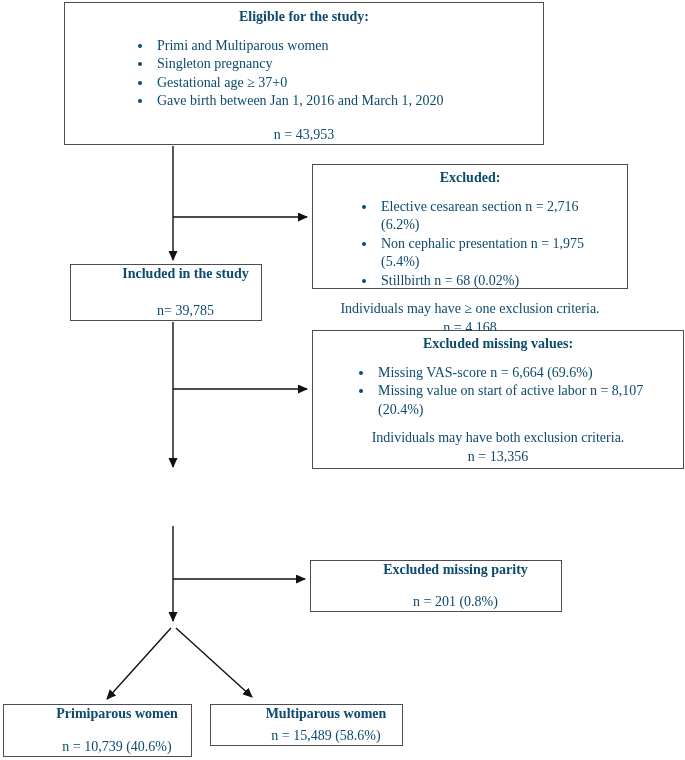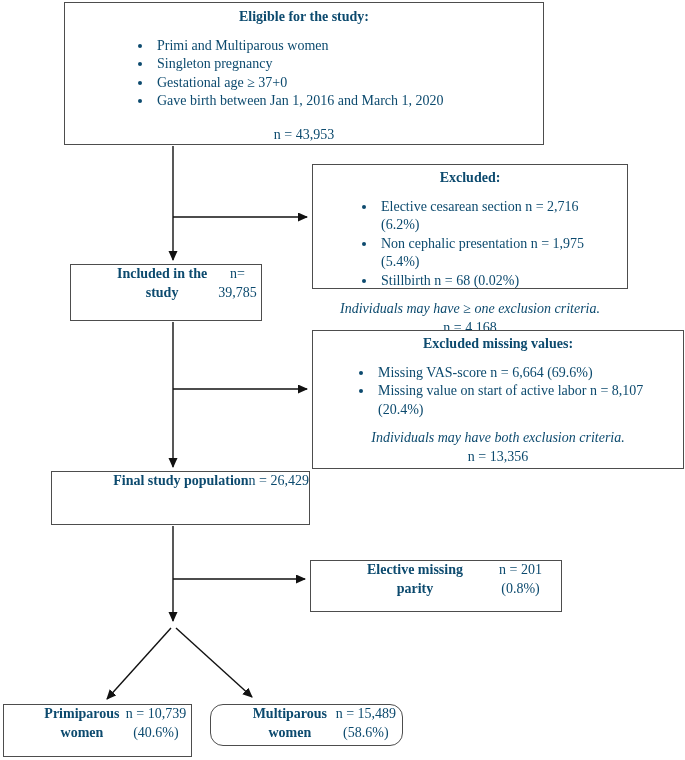--- a/index.html
+++ b/index.html
@@ -9,35 +9,35 @@
     overflow:hidden;
   }
   #connectors{position:absolute;left:0;top:0;width:685px;height:760px;pointer-events:none;}
   .box{
     position:absolute;box-sizing:border-box;background:#ffffff;
     border:1.5px solid #4d4d4d;font-size:14px;line-height:18.5px;
   }
   .box-title{font-weight:bold;text-align:center;}
   .bullets{margin:10px;padding:0 8px 0 54px;list-style:disc;}
   .bullets li{padding-left:4px;}
-  .note-line{text-align:center;font-style:italic;}
+  .note-line{text-align:center;}
   .n-line{text-align:center;}
   
   .eligible{left:64px;top:2px;width:480px;height:143px;padding-top:5px;}
   .eligible .bullets{padding-left:78px;}
   .eligible .n-line{margin-top:15px;}
   .excluded1{left:312px;top:164px;width:316px;height:125px;padding-top:4px;}
   .missing-values{left:312px;top:330px;width:372px;height:139px;padding-top:4px;}
   .missing-values .bullets{padding-left:51px;padding-right:4px;max-width:368px;}
-  .two-line{display:flex;justify-content:flex-end;padding-left:39px;}
+  .two-line{display:flex;flex-direction:column;justify-content:space-between;padding-left:39px;}
   .included{left:70px;top:264px;width:192px;height:57px;}
   .final{left:51px;top:471px;width:259px;height:54px;}
   .parity{left:310px;top:560px;width:252px;height:52px;}
   .primiparous{left:3px;top:704px;width:189px;height:53px;}
-  .multiparous{left:210px;top:704px;width:193px;height:42px;border-radius:13px;}
+  .multiparous{left:210px;top:704px;width:193px;height:42px;}
 </style>
 </head>
 <body>
 
 <div id="canvas">
 
   <svg id="connectors" viewBox="0 0 685 760" xmlns="http://www.w3.org/2000/svg">
     <defs>
       <marker id="arrow" markerUnits="userSpaceOnUse" markerWidth="11" markerHeight="10" refX="9" refY="4.5" orient="auto">
         <path d="M0,0 L10,4.5 L0,9 Z" fill="#111111"></path>
@@ -83,27 +83,23 @@
   <div class="box missing-values">
     <div class="box-title">Excluded missing values:</div>
     <ul class="bullets">
       <li>Missing VAS-score n = 6,664 (69.6%)</li>
       <li>Missing value on start of active labor n = 8,107 (20.4%)</li>
     </ul>
     <div class="note-line">Individuals may have both exclusion criteria.</div>
     <div class="n-line">n = 13,356</div>
   </div>
 
-  <div class="box final two-line">
-    <div class="box-title">Final study population</div>
-    <div class="n-line">n = 26,429</div>
-  </div>
 
   <div class="box parity two-line">
-    <div class="box-title">Elective missing parity</div>
+    <div class="box-title">Excluded missing parity</div>
     <div class="n-line">n = 201 (0.8%)</div>
   </div>
 
   <div class="box primiparous two-line">
     <div class="box-title">Primiparous women</div>
     <div class="n-line">n = 10,739 (40.6%)</div>
   </div>
 
   <div class="box multiparous two-line">
     <div class="box-title">Multiparous women</div>

